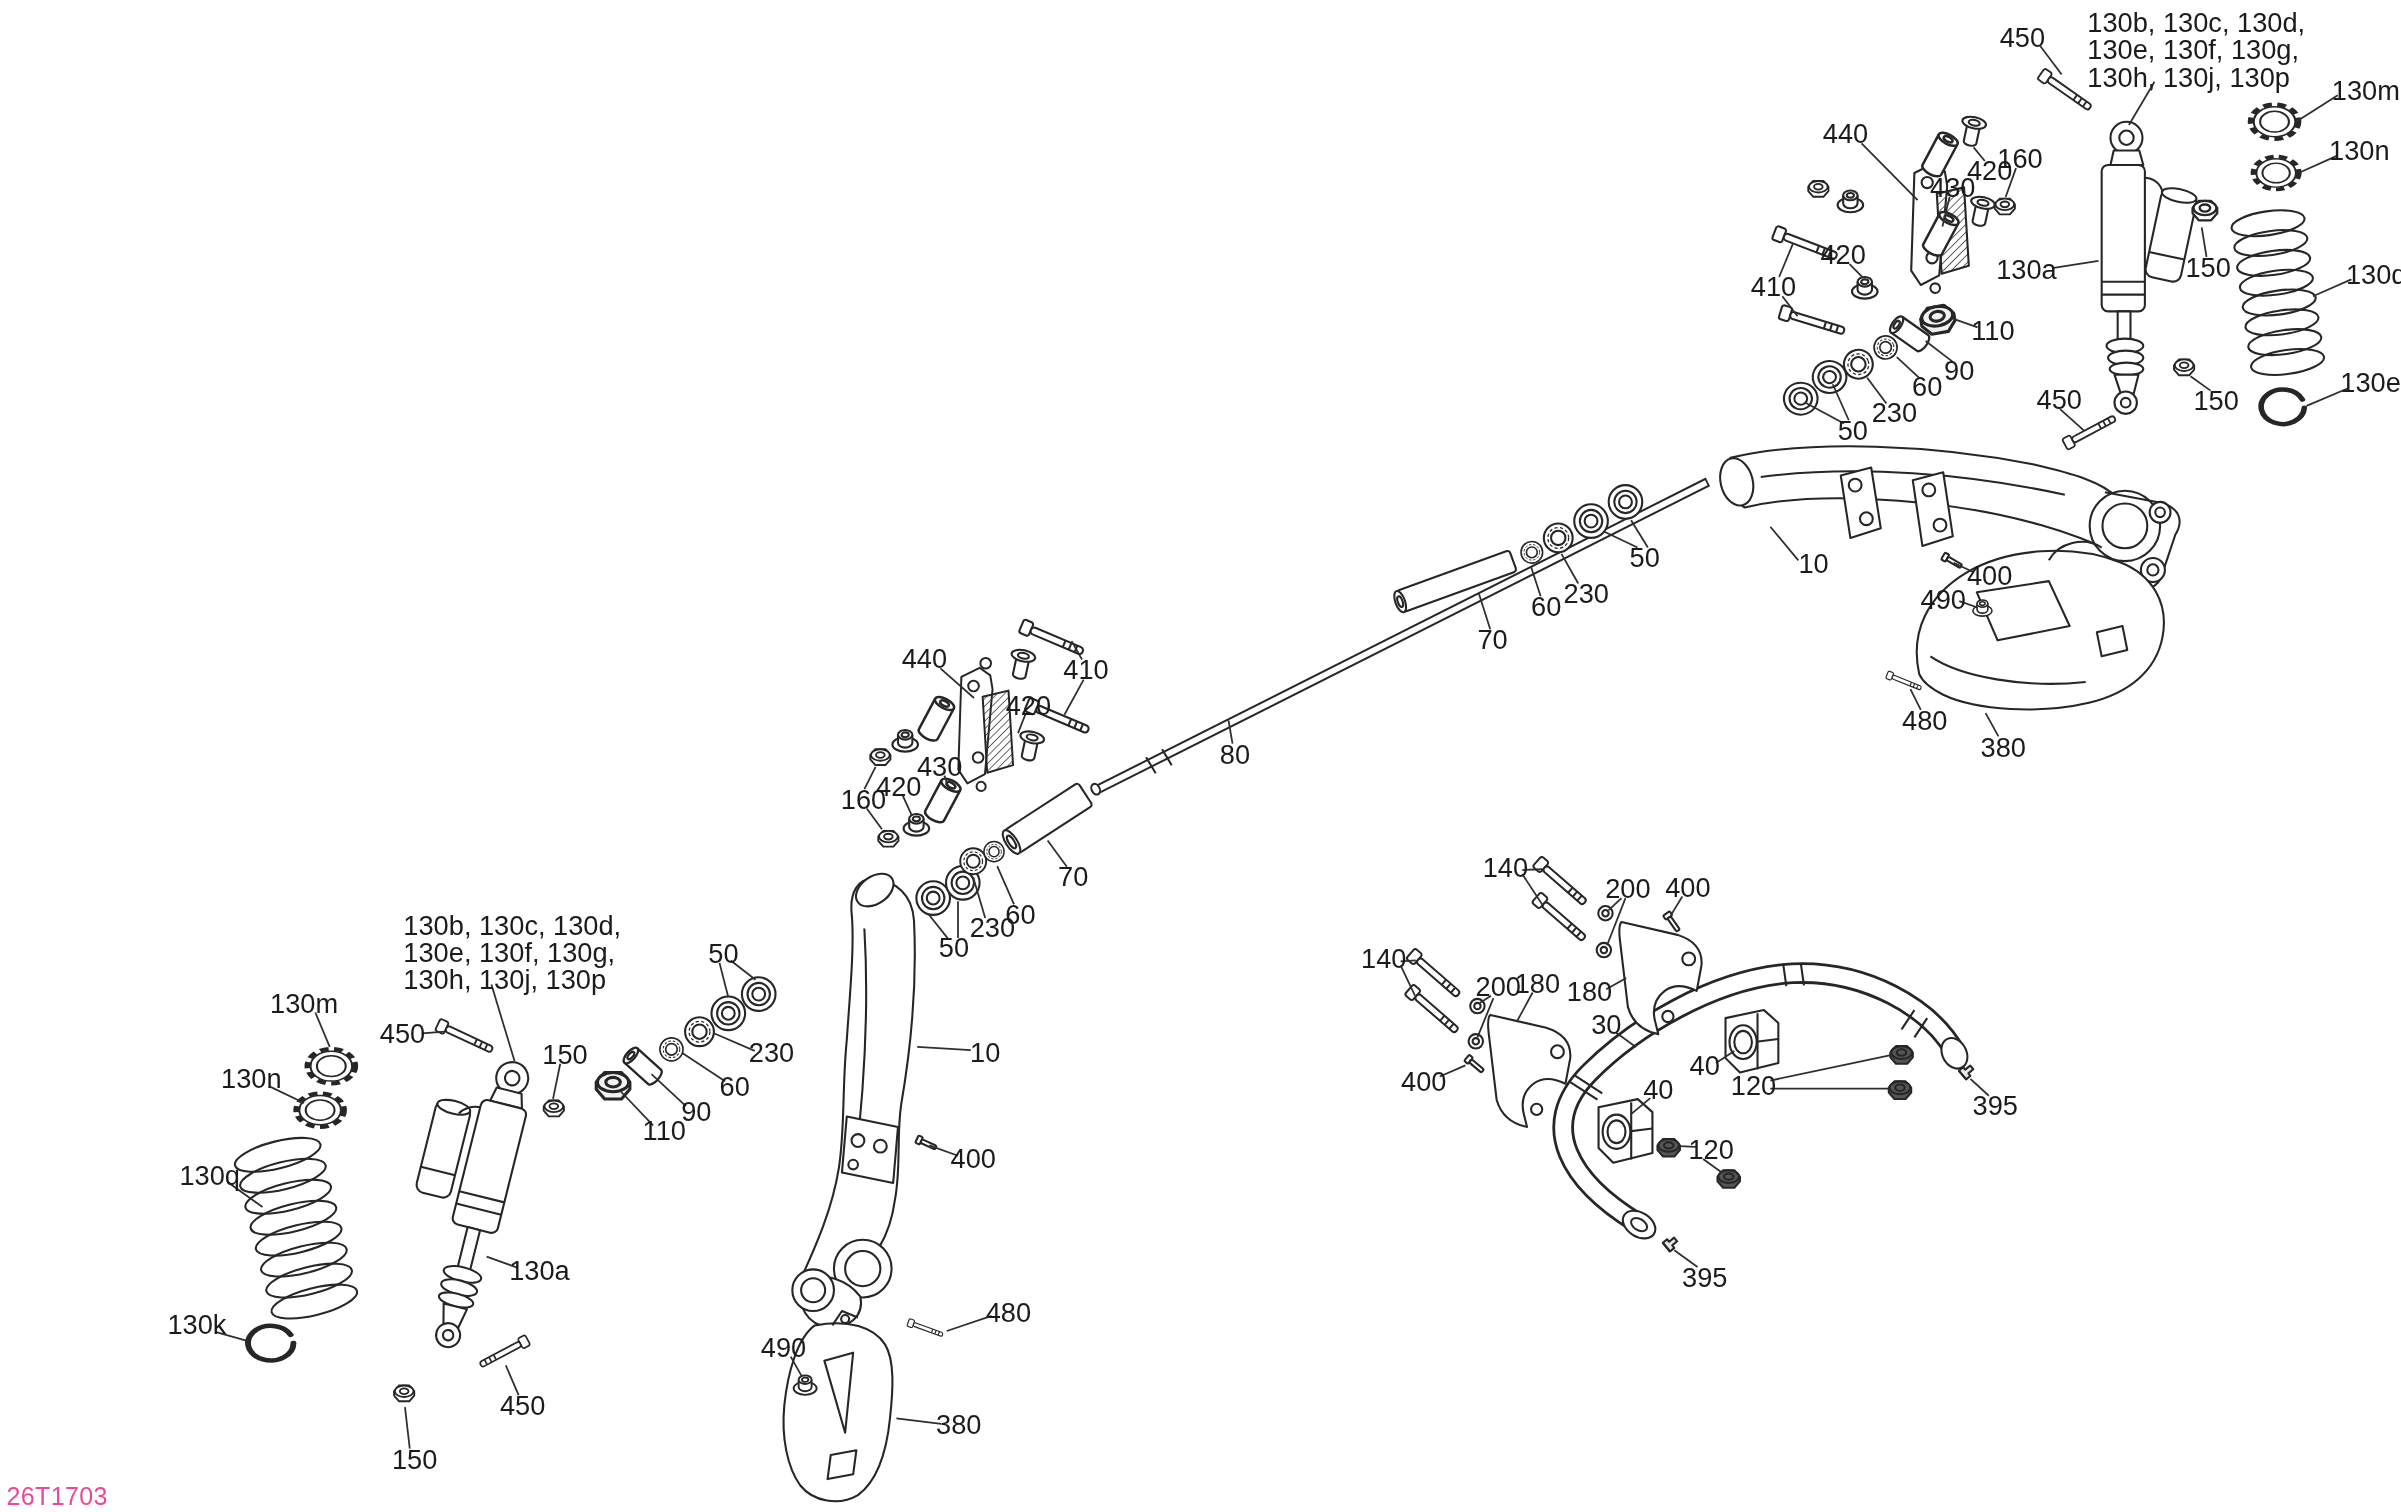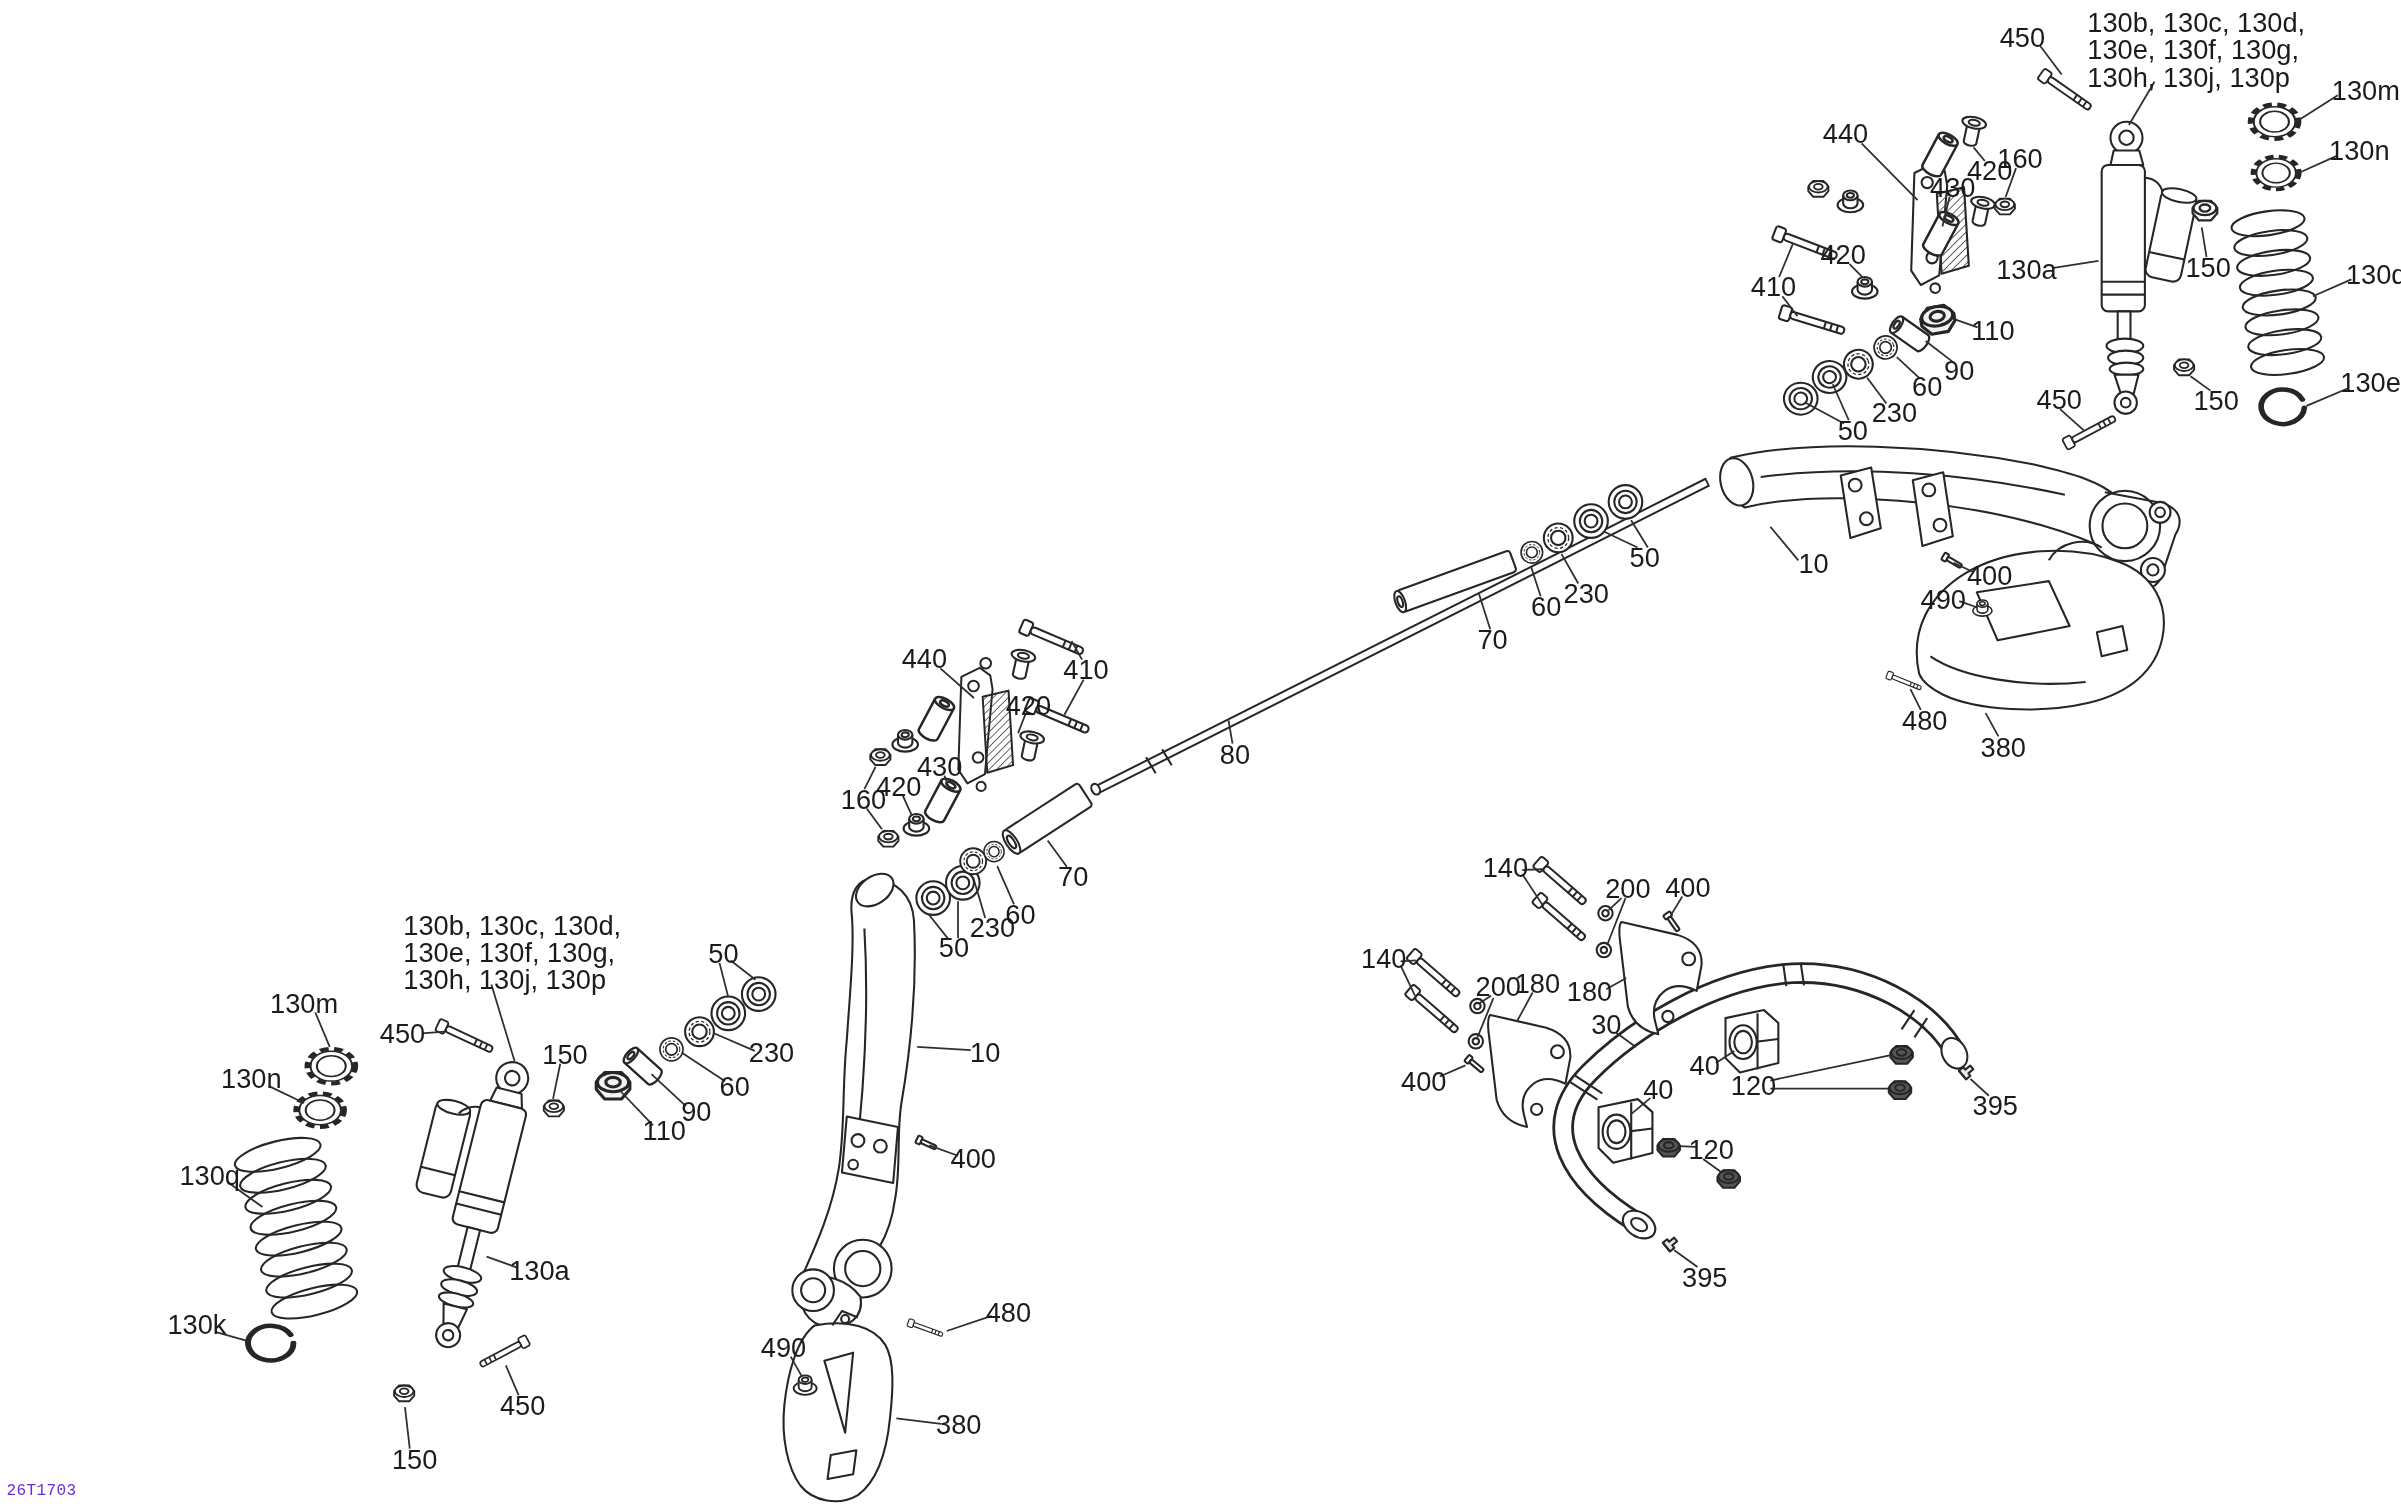--- a/index.html
+++ b/index.html
@@ -1,21 +1,21 @@
 <!DOCTYPE html>
 <html style="font-size:12.8px"><head>
 <meta charset="utf-8">
 <style>
   html,body{margin:0;padding:0;background:#ffffff;}
   .stage{position:relative;width:2401px;height:1512px;background:#ffffff;overflow:hidden;}
   svg{position:absolute;left:0;top:0;}
   svg text{font-family:"Liberation Sans",sans-serif;fill:#1b1b1b;}
   .parts *{vector-effect:none;}
-  #diagram-code{position:absolute;left:6.4px;top:1482px;font-family:Liberation Mono, monospace;
-    font-size:16px;color:#6d28d9;letter-spacing:0.4px;}
+  #diagram-code{position:absolute;left:6.4px;top:1482px;font-family:Liberation Sans, sans-serif;
+    font-size:25px;color:#ec4899;letter-spacing:0.4px;}
 </style>
 </head>
 <body>
 
 <div class="stage">
 
 <svg width="2401" height="1512" viewBox="0 0 3000 1889">
   <defs>
     <pattern id="hatch" width="7" height="7" patternUnits="userSpaceOnUse" patternTransform="rotate(45)">
       <line x1="0" y1="0" x2="0" y2="7" stroke="#3c3c3c" stroke-width="2"></line>

